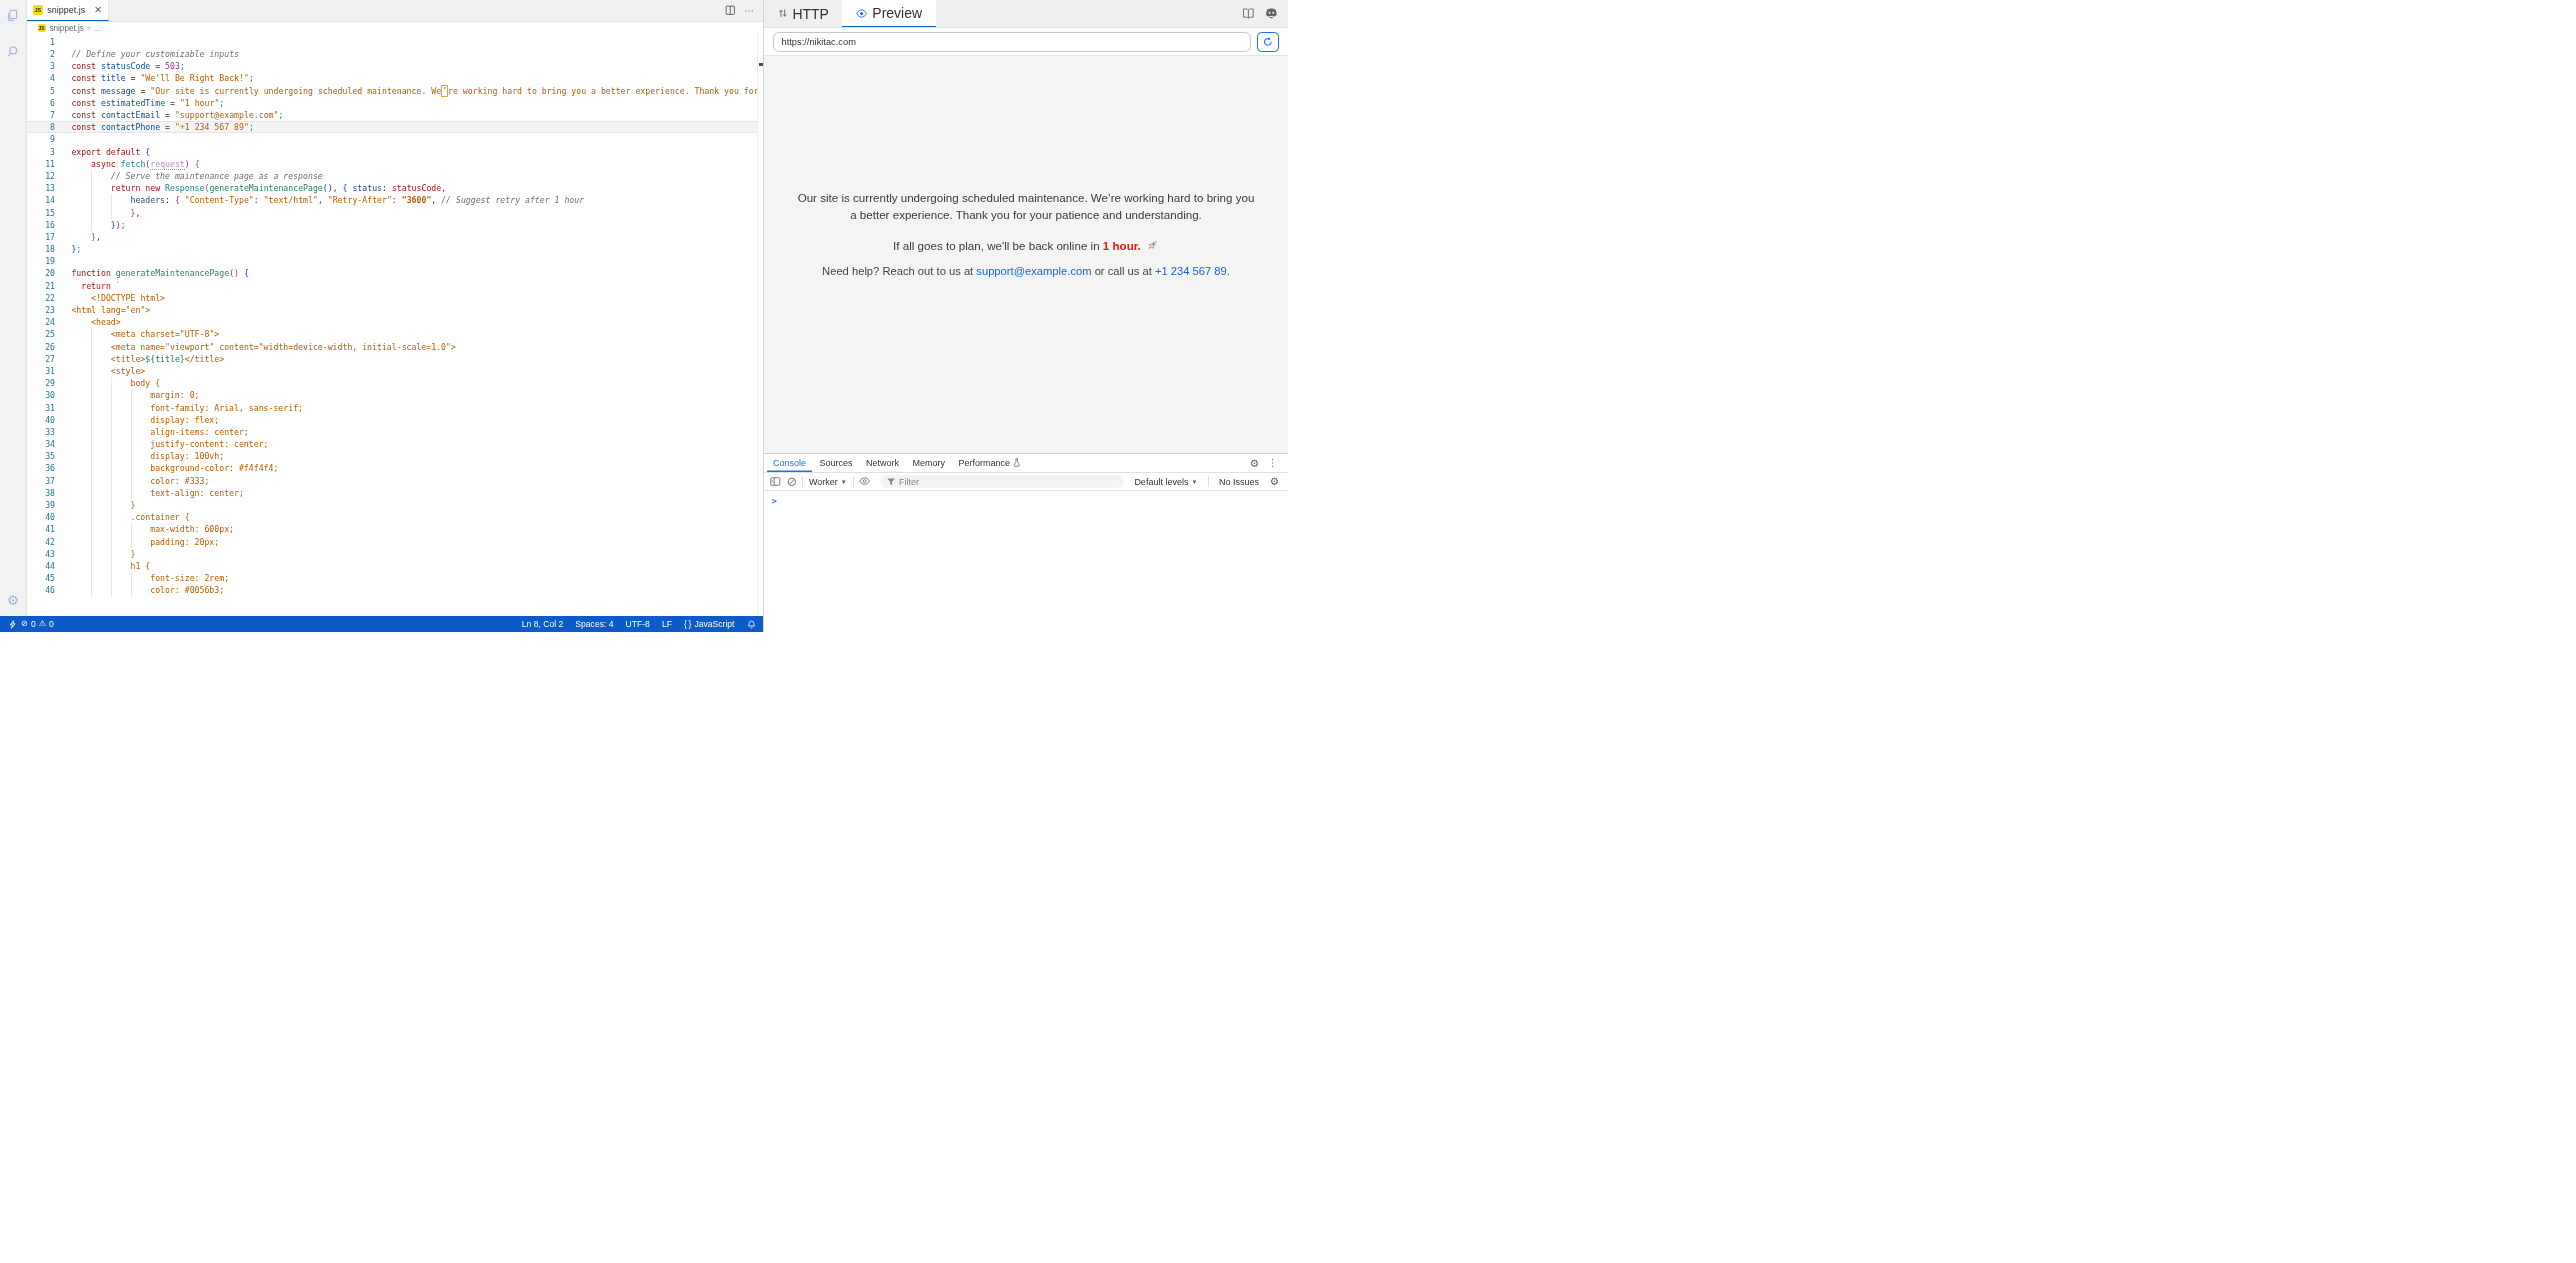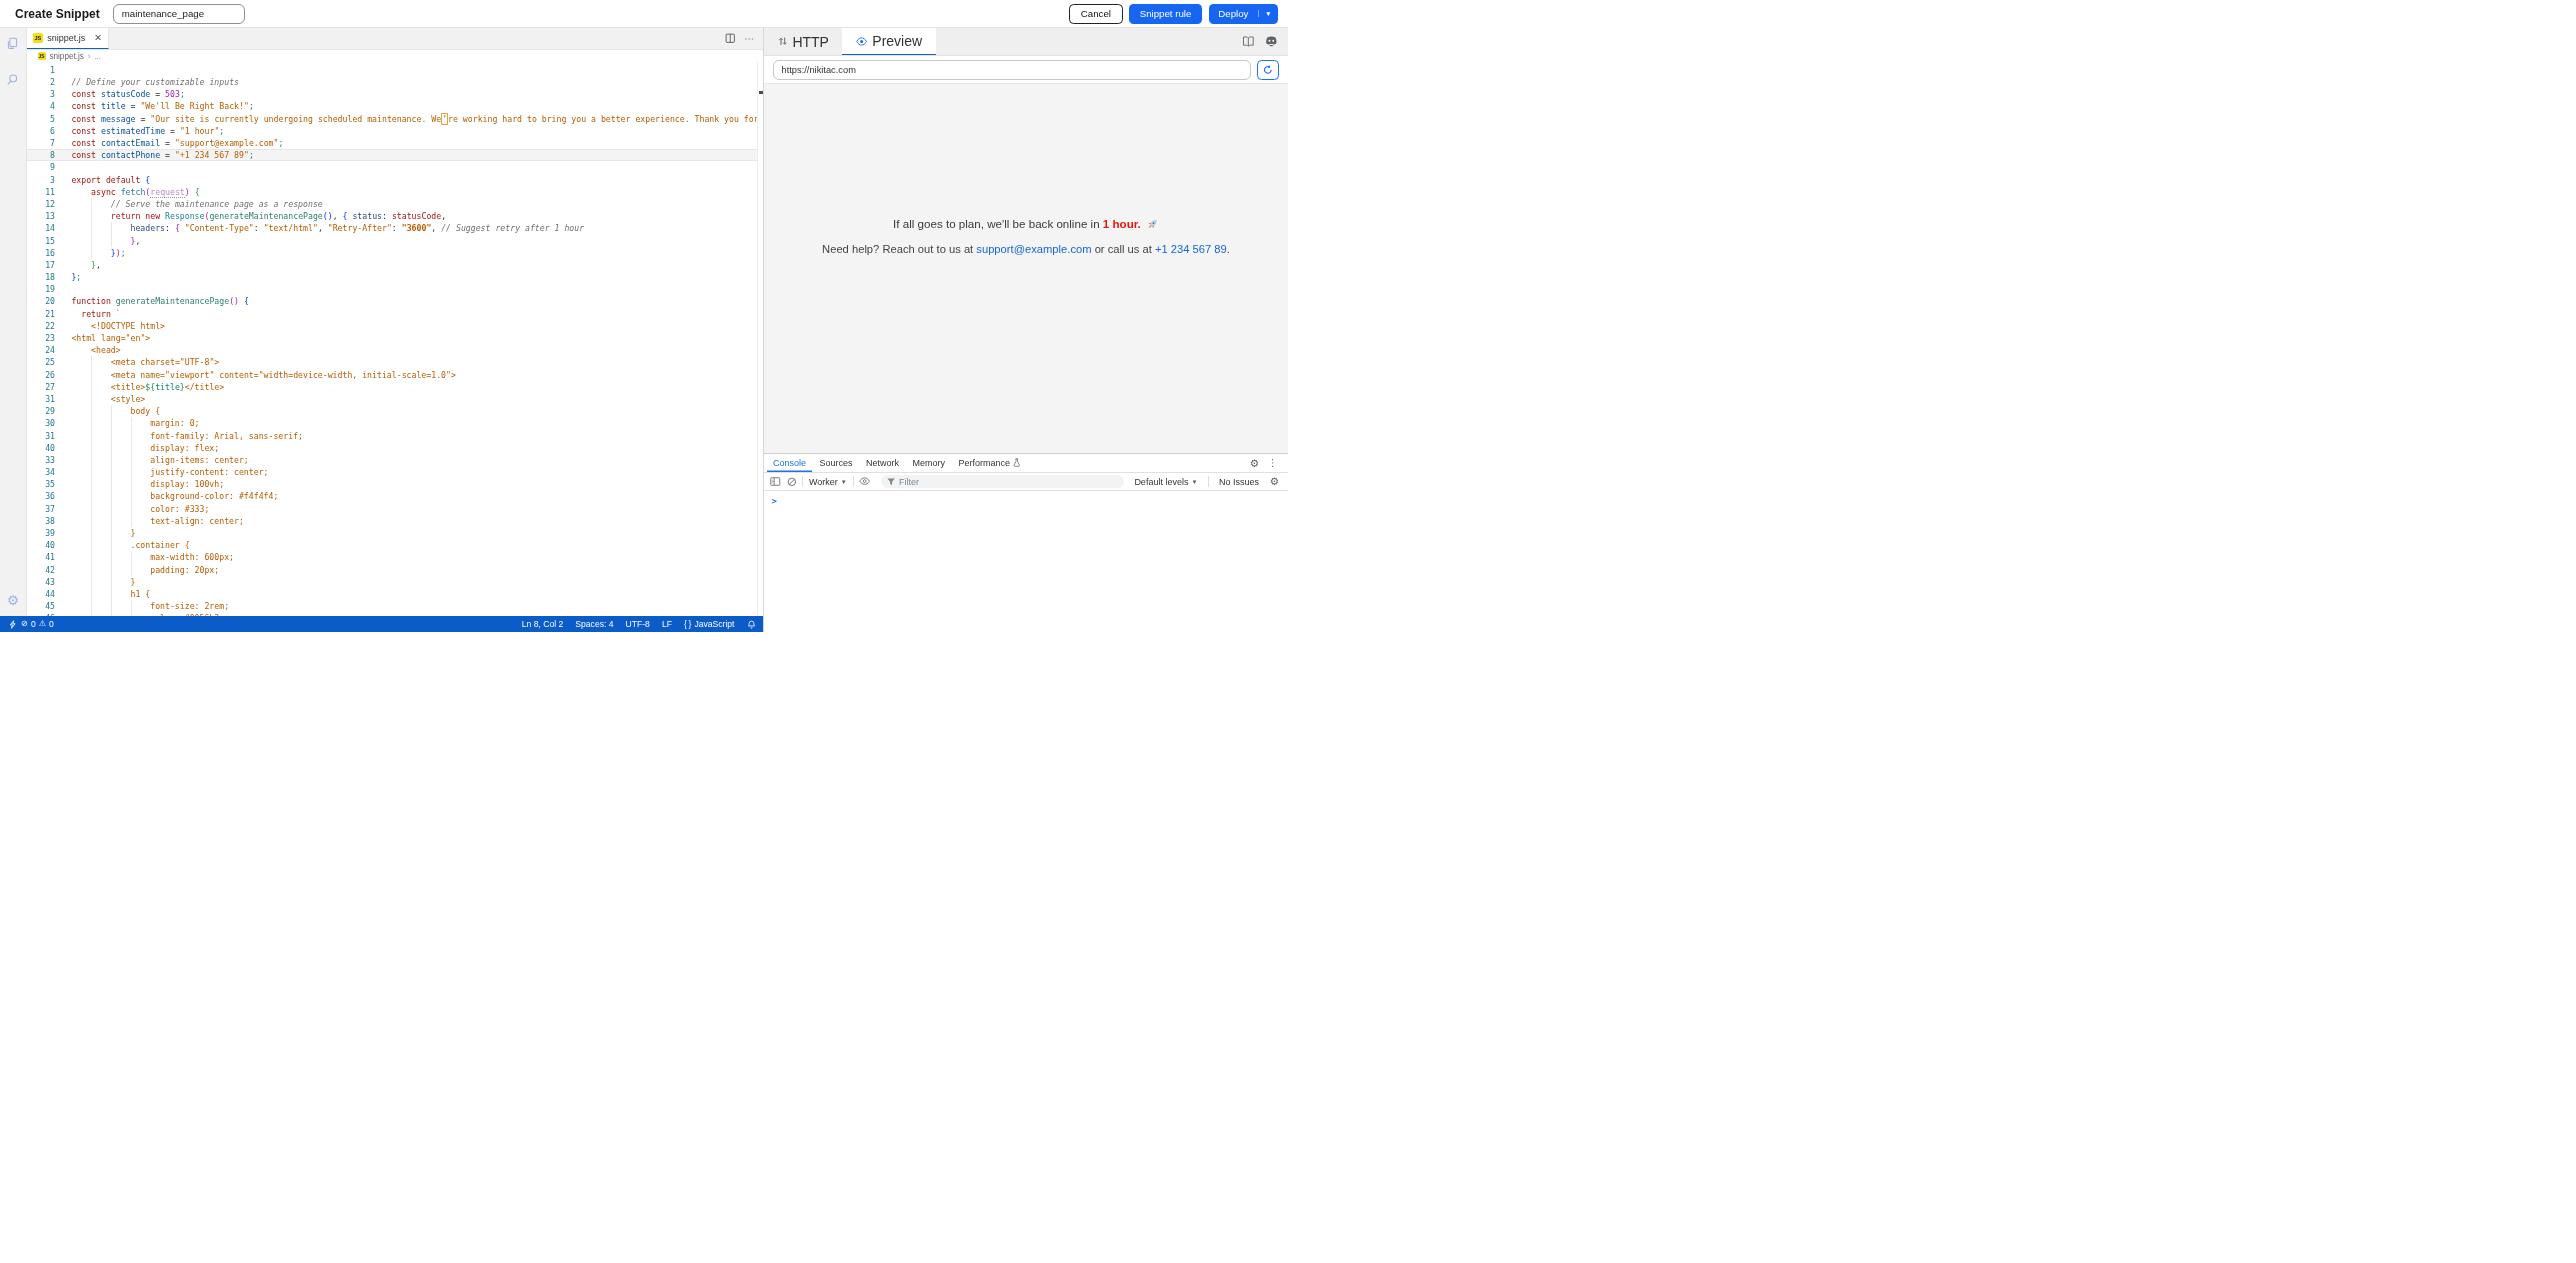--- a/index.html
+++ b/index.html
@@ -117,34 +117,20 @@
   .gear-glyph { font-family:"DejaVu Sans",sans-serif; font-size:10.5px; color:#5f6368; line-height:1; }
   .gear-glyph.activity { font-size:13.5px; color:#9fb3de; }
   .kebab { font-size:9.7px; color:#5f6368; letter-spacing:0; }
   svg { display:block; }
 </style>
 </head>
 <body>
 
 <div class="app">
 
-  <div class="header">
-    <span class="header-title">Create Snippet</span>
-    <input class="name-input" type="text" value="maintenance_page" style="">
-    <div class="header-actions">
-      <button class="btn btn-cancel">Cancel</button>
-      <button class="btn btn-blue">Snippet rule</button>
-      <div class="btn btn-blue btn-split">
-        <span class="seg-main">Deploy</span>
-        <span class="seg-caret">
-          <span>▼</span>
-        </span>
-      </div>
-    </div>
-  </div>
 
   <div class="main">
 
     <div class="left">
       <div class="left-top">
         <div class="activitybar">
           <span class="act-ic">
             <svg width="15" height="15" viewBox="0 0 20 20" fill="none" stroke="#9fb3de" stroke-width="1.4">
               <rect x="6.5" y="3" width="9" height="11" rx="1.5"></rect>
               <path d="M13.5 3 L15.5 5"></path>
@@ -316,20 +302,21 @@
         <span class="refresh-btn">
           <svg width="9.7" height="9.7" viewBox="0 0 13 13" fill="none" stroke="#1a6ef5" stroke-width="1.5">
             <path d="M11 6.5 A4.5 4.5 0 1 1 8.7 2.6"></path>
             <path d="M8.4 0.7 L9 3 L6.7 3.6" fill="#1a6ef5" stroke-width="1.2"></path>
           </svg>
         </span>
       </div>
 
       <div class="viewport">
         <div class="pv-container">
+          <div class="pv-msg">Our site is currently undergoing scheduled maintenance. We’re working hard to bring you a better experience. Thank you for your patience and understanding.</div>
           <div class="pv-eta">
             <span>If all goes to plan, we'll be back online in </span><span class="eta-strong">1 hour.</span>
             <span class="rocket">
               <svg width="12.7" height="12.7" viewBox="0 0 17 17">
                 <g transform="rotate(45 8.5 8.5)">
                   <path d="M8.5 1 C10.5 3 11.2 6 11.2 8.5 L8.5 12 L5.8 8.5 C5.8 6 6.5 3 8.5 1 Z" fill="#cfd8dc" stroke="#90a4ae" stroke-width="0.6"></path>
                   <circle cx="8.5" cy="6.3" r="1.3" fill="#1976d2"></circle>
                   <path d="M7.4 12 L8.5 15.5 L9.6 12 Z" fill="#ff5722"></path>
                   <path d="M5.8 8.7 L3.9 11.2 L6.3 10.6 Z" fill="#e53935"></path>
                   <path d="M11.2 8.7 L13.1 11.2 L10.7 10.6 Z" fill="#e53935"></path>

